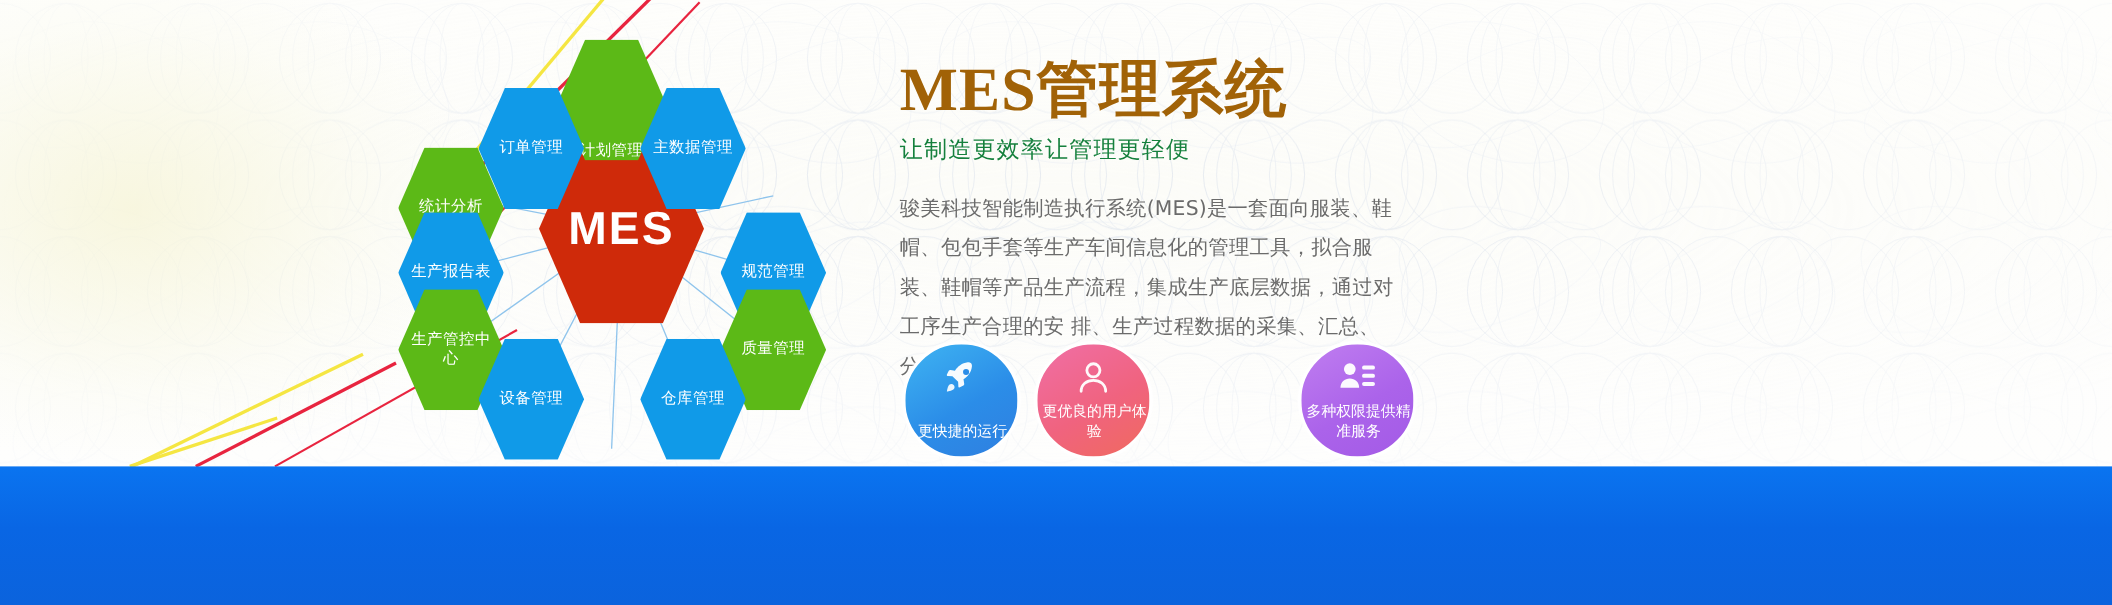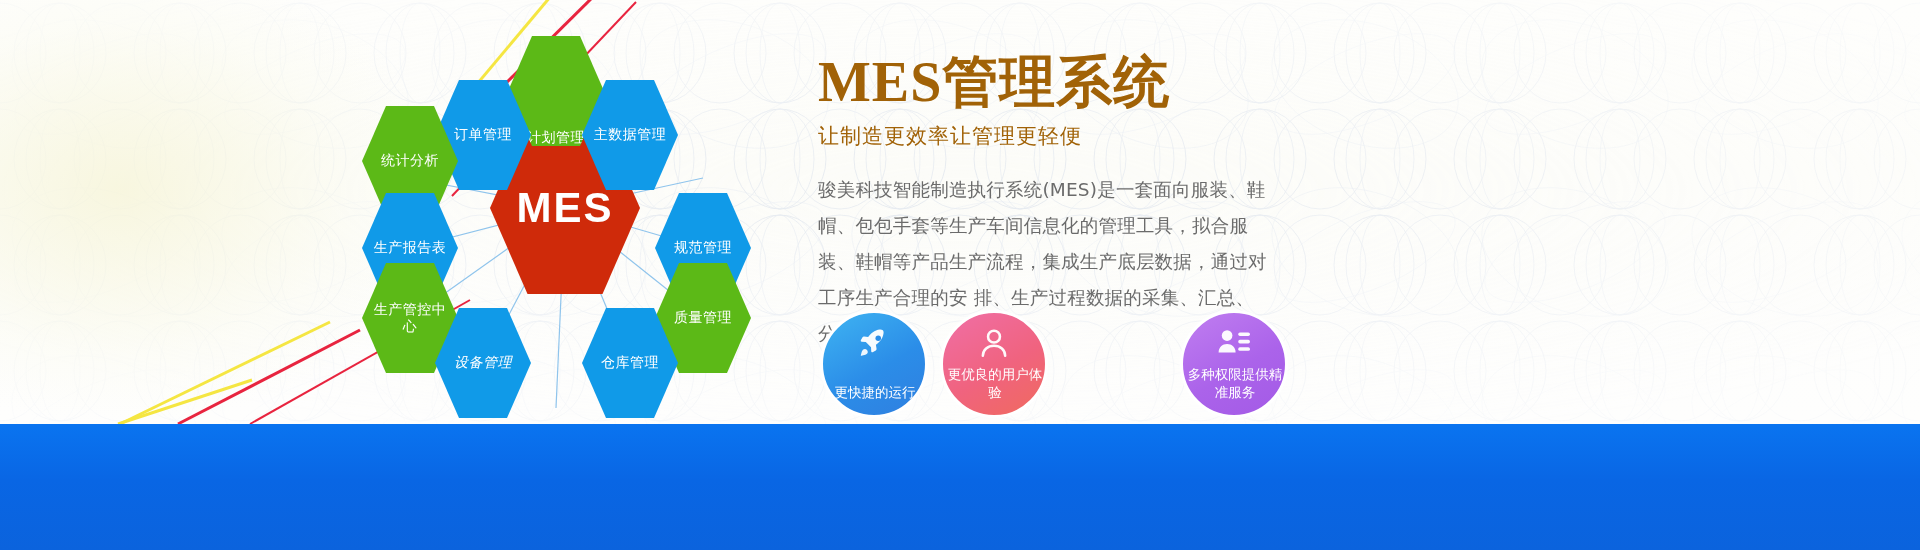--- a/index.html
+++ b/index.html
@@ -28,21 +28,21 @@
   .hex.center{background:#cf2a0a;width:150px;height:172px;
     font-size:42px;font-weight:700;letter-spacing:2px;
     font-family:"Liberation Sans","DejaVu Sans",sans-serif;}
   .hex .lbl{display:block;padding:0 6px;}
 
   
   .right{position:absolute;left:818px;top:52px;width:600px;}
   .title{font-family:"Liberation Serif","DejaVu Serif",serif;font-weight:700;
     font-size:56px;color:#a16207;letter-spacing:1px;line-height:1.1;margin:0;}
   .subtitle{font-family:"DejaVu Sans","Liberation Sans",sans-serif;
-    font-size:21px;color:#a16207;margin:8px 0 4px 0;letter-spacing:1px;font-weight:500;}
+    font-size:21px;color:#15803d;margin:8px 0 4px 0;letter-spacing:1px;font-weight:500;}
   .para{font-family:"DejaVu Sans","Liberation Sans",sans-serif;
     font-size:18.5px;color:#6b6b6b;line-height:1.95;margin:22px 0 0 0;width:452px;
     letter-spacing:.2px;}
 
   
   .circles{position:absolute;left:820px;top:310px;width:560px;height:120px;}
   .circ{position:absolute;width:108px;height:108px;border-radius:50%;
     border:3px solid #ffffff;box-sizing:border-box;
     display:flex;flex-direction:column;justify-content:flex-end;
     padding-bottom:14px;color:#fff;text-align:center;
@@ -124,36 +124,36 @@
 
     <div class="hex green" style="left:178px;top:18px;align-items:flex-end;">
       <span class="lbl">计划管理</span>
       </div>
     <div class="hex blue" style="left:105px;top:62px;">
       <span class="lbl">订单管理</span>
       </div>
     <div class="hex blue" style="left:252px;top:62px;">
       <span class="lbl">主数据管理</span>
       </div>
-    <div class="hex green" style="left:32px;top:88px;align-items:center;">
+    <div class="hex green" style="left:32px;top:116px;align-items:center;">
       <span class="lbl">统计分析</span>
       </div>
     <div class="hex blue" style="left:32px;top:175px;">
       <span class="lbl">生产报告表</span>
       </div>
     <div class="hex green" style="left:32px;top:245px;">
       <span class="lbl">生产管控中心</span>
       </div>
     <div class="hex blue" style="left:325px;top:175px;">
       <span class="lbl">规范管理</span>
       </div>
     <div class="hex green" style="left:325px;top:245px;">
       <span class="lbl">质量管理</span>
       </div>
-    <div class="hex blue" style="left:105px;top:290px;font-style:italic;">
+    <div class="hex blue" style="left:105px;top:290px;">
       <span class="lbl">设备管理</span>
       </div>
     <div class="hex blue" style="left:252px;top:290px;">
       <span class="lbl">仓库管理</span>
       </div>
   </div>
 
   <div class="right">
     <h1 class="title">MES管理系统</h1>
     <p class="subtitle">让制造更效率让管理更轻便</p>

